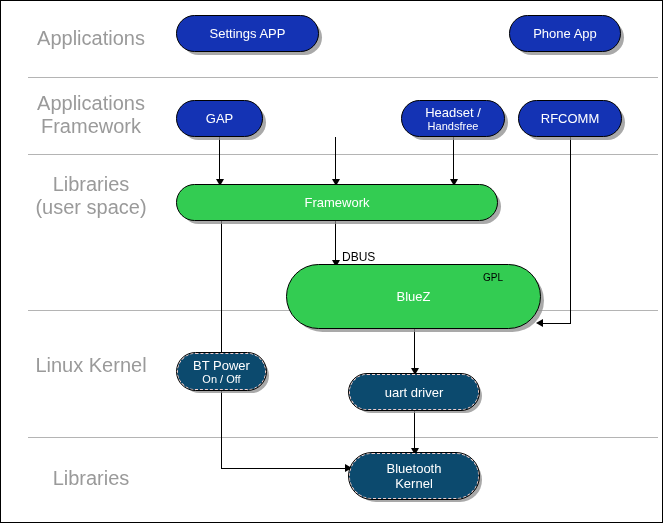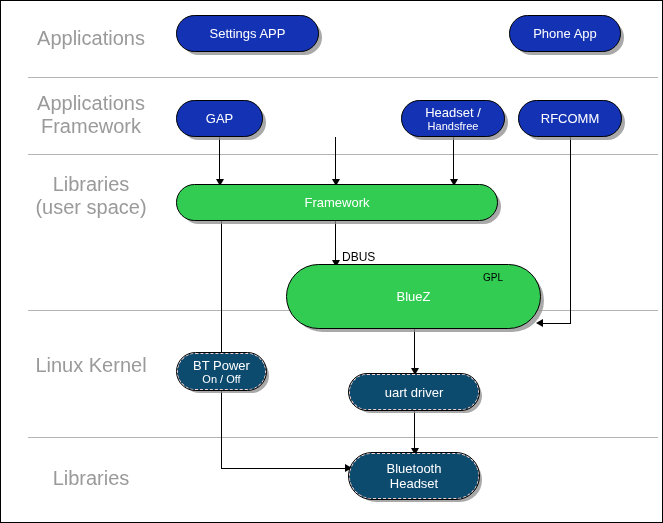--- a/index.html
+++ b/index.html
@@ -208,17 +208,17 @@
 
   <div class="node node-red" style="left:348px; top:373px; width:130px; height:36px;">
     <span class="lbl-wrap">
       <span class="ttl">uart driver</span>
     </span>
   </div>
 
   <div class="node node-red" style="left:348px; top:452px; width:130px; height:46px;">
     <span class="lbl-wrap">
       <span class="ttl">Bluetooth</span>
-      <span class="ttl">Headset</span>
+      <span class="ttl">Kernel</span>
     </span>
   </div>
 
 </div>
 
 </body></html>

